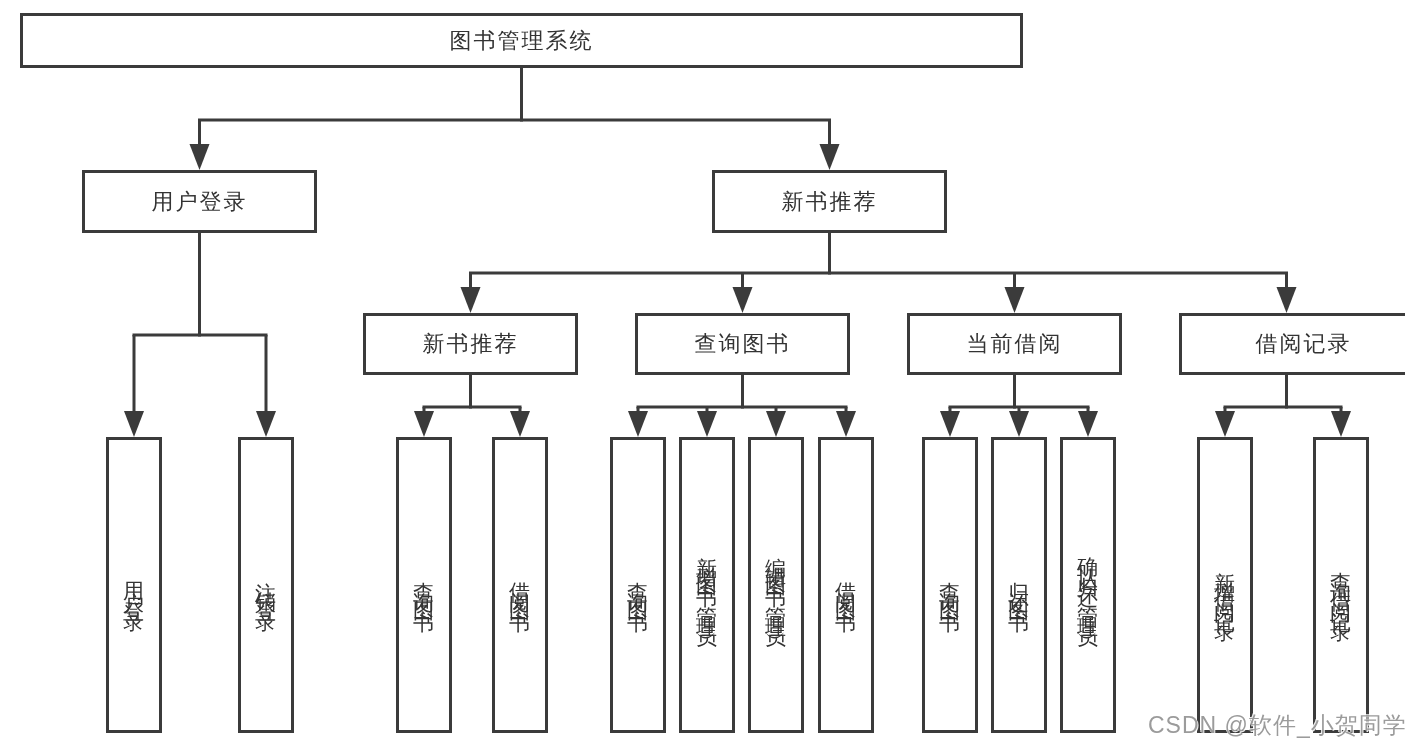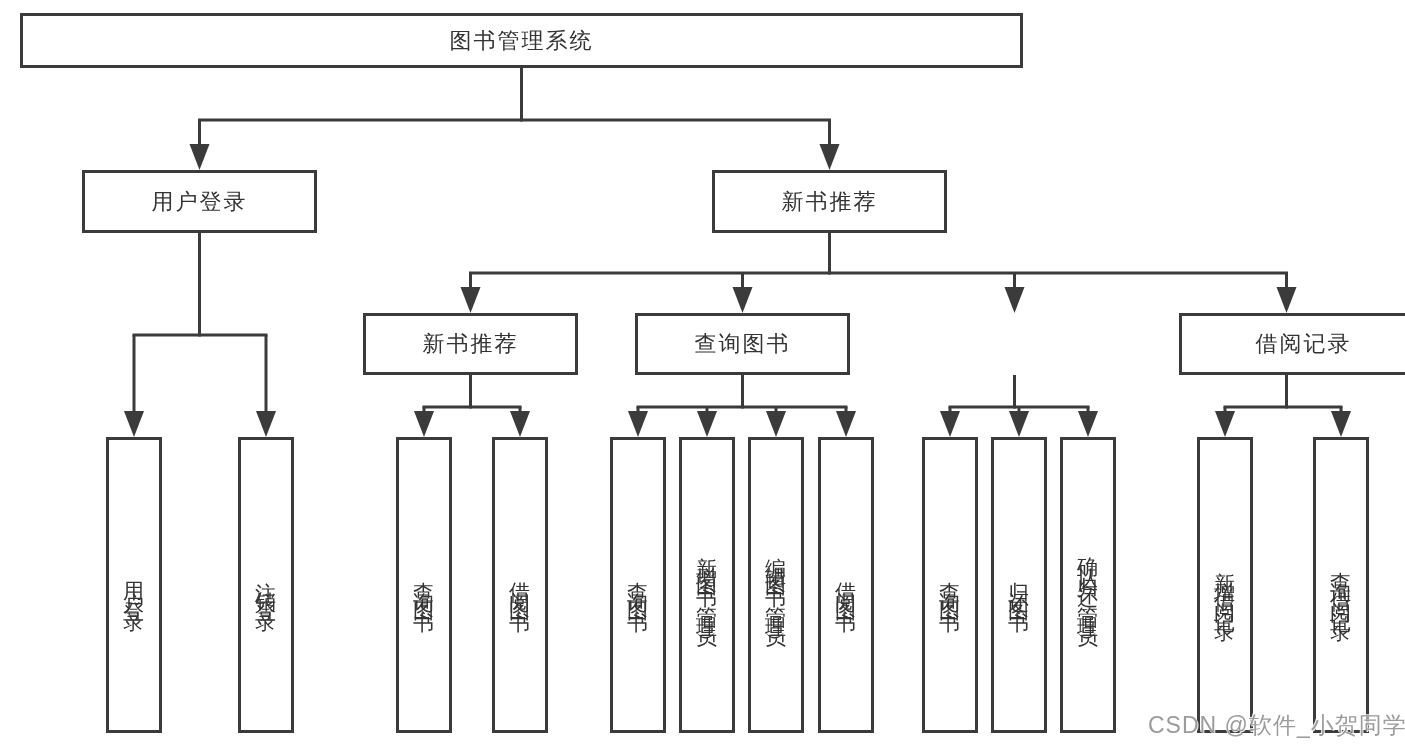--- a/index.html
+++ b/index.html
@@ -124,20 +124,21 @@
     <polygon points="1331,411 1351,411 1341,437"></polygon>
   </svg>
 
   <div class="node" style="left:20px; top:13px; width:1003px; height:55px;">图书管理系统</div>
 
   <div class="node" style="left:82px; top:170px; width:235px; height:63px;">用户登录</div>
   <div class="node" style="left:712px; top:170px; width:235px; height:63px;">新书推荐</div>
 
   <div class="node" style="left:363px; top:313px; width:215px; height:62px;font-family:Liberation Serif, serif;">新书推荐</div>
   <div class="node" style="left:635px; top:313px; width:215px; height:62px;">查询图书</div>
+  <div class="node" style="left:907px; top:313px; width:215px; height:62px;">当前借阅</div>
   <div class="node" style="left:1179px; top:313px; width:249px; height:62px;text-align:center;">借阅记录</div>
 
   <div class="node vnode" style="left:106px; top:437px; width:56px; height:296px;">用户登录</div>
   <div class="node vnode" style="left:238px; top:437px; width:56px; height:296px;">注销登录</div>
 
   <div class="node vnode" style="left:396px; top:437px; width:56px; height:296px;">查询图书</div>
   <div class="node vnode" style="left:492px; top:437px; width:56px; height:296px;">借阅图书</div>
 
   <div class="node vnode" style="left:610px; top:437px; width:56px; height:296px;">查询图书</div>
   <div class="node vnode" style="left:679px; top:437px; width:56px; height:296px;">新增图书（管理员）</div>

